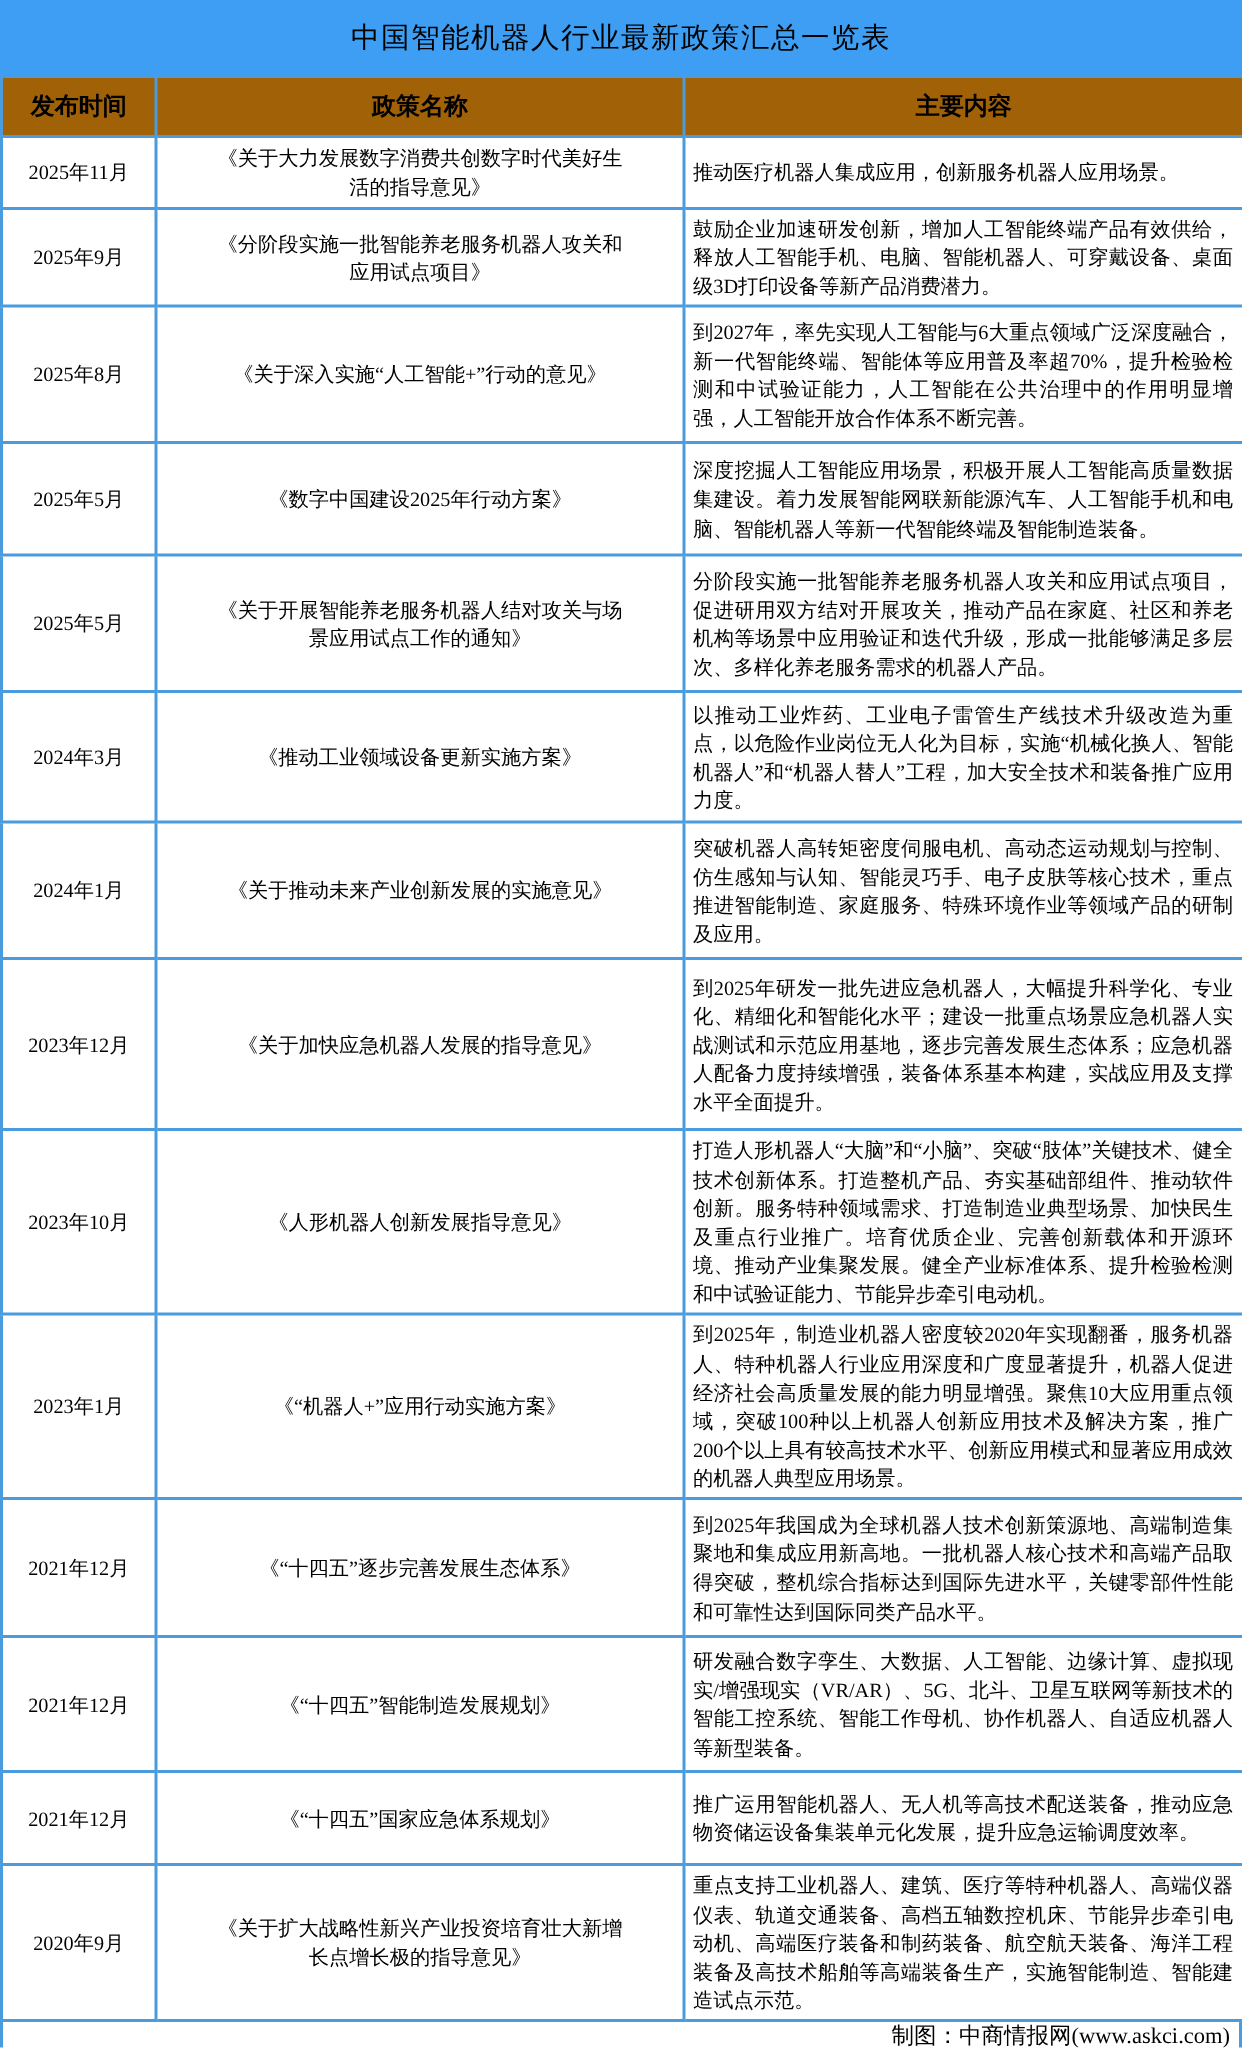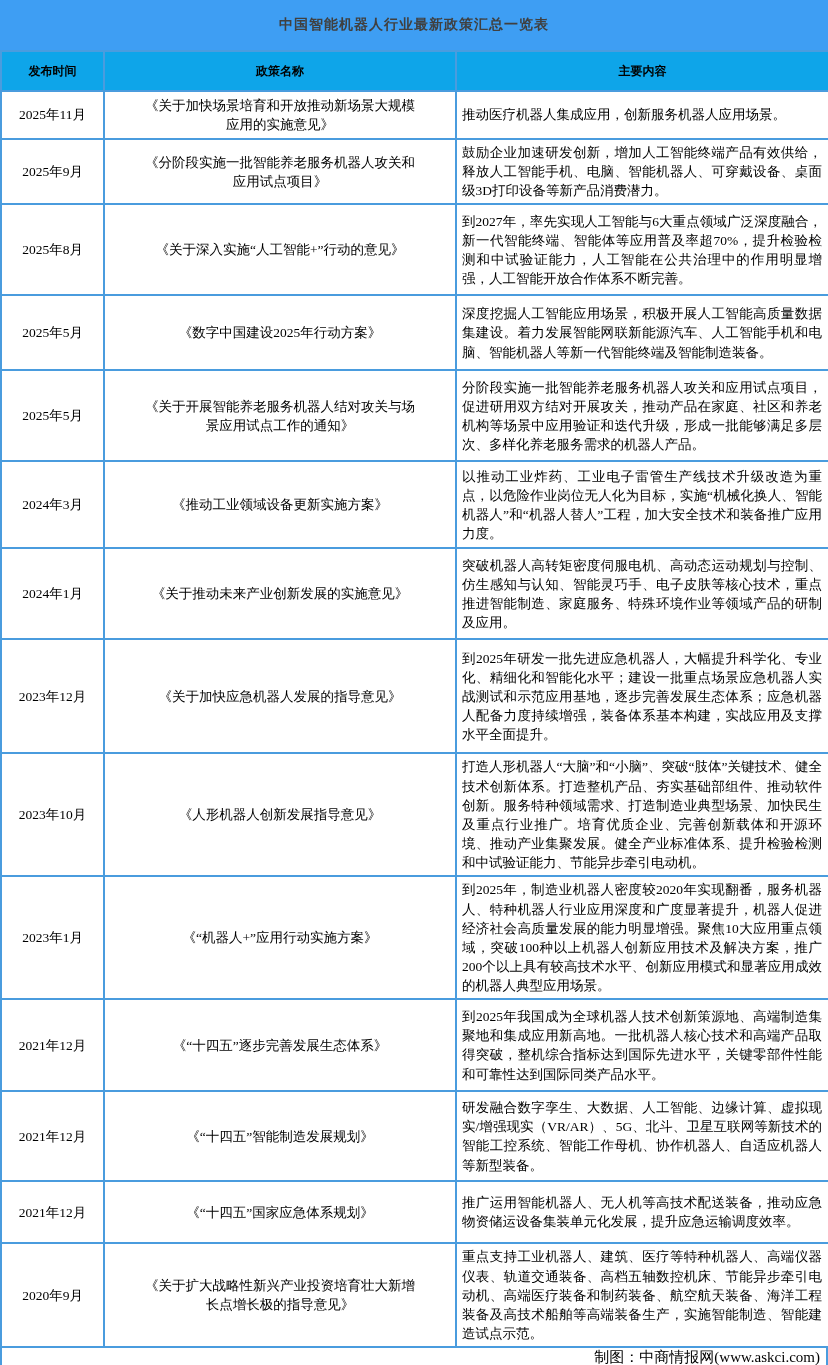--- a/index.html
+++ b/index.html
@@ -8,38 +8,38 @@
     width:828px; height:1365px;
     font-family:"Liberation Sans", sans-serif;
     color:#000;
     position:relative;
   }
   .page { width:828px; height:1365px; display:flex; flex-direction:column; }
 
   .title-bar {
     height:50px; flex:0 0 50px;
     background:#3E9EF3;
-    color:#404040;
+    color:#000000;
     display:flex; align-items:center; justify-content:center;
-    font-size:14px; font-weight:bold; letter-spacing:1px;
+    font-size:19px; font-weight:normal; letter-spacing:1px;
   }
 
   table.policy-table {
     width:828px;
     border-collapse:collapse;
     table-layout:fixed;
   }
   .policy-table th, .policy-table td {
     border:2px solid #4A9CDE;
     vertical-align:middle;
   }
   .policy-table th {
-    background:#0ea5e9;
+    background:#a16207;
     height:40px;
-    font-size:12px;
+    font-size:16px;
     font-weight:bold;
     text-align:center;
   }
   .policy-table td {
     font-family:"Liberation Serif", serif;
     font-size:13.5px;
     line-height:1.42;
     background:#ffffff;
   }
   td.cell-date  { text-align:center; white-space:nowrap; }
@@ -87,21 +87,21 @@
     <thead>
       <tr>
         <th>发布时间</th>
         <th>政策名称</th>
         <th>主要内容</th>
       </tr>
     </thead>
     <tbody id="rows-body">
     <tr>
       <td class="cell-date">2025年11月</td>
-      <td class="cell-name">《关于加快场景培育和开放推动新场景大规模应用的实施意见》</td>
+      <td class="cell-name">《关于大力发展数字消费共创数字时代美好生活的指导意见》</td>
       <td class="cell-content">推动医疗机器人集成应用，创新服务机器人应用场景。</td>
     </tr>
 
     <tr>
       <td class="cell-date">2025年9月</td>
       <td class="cell-name">《分阶段实施一批智能养老服务机器人攻关和应用试点项目》</td>
       <td class="cell-content">鼓励企业加速研发创新，增加人工智能终端产品有效供给，释放人工智能手机、电脑、智能机器人、可穿戴设备、桌面级3D打印设备等新产品消费潜力。</td>
     </tr>
 
     <tr>

